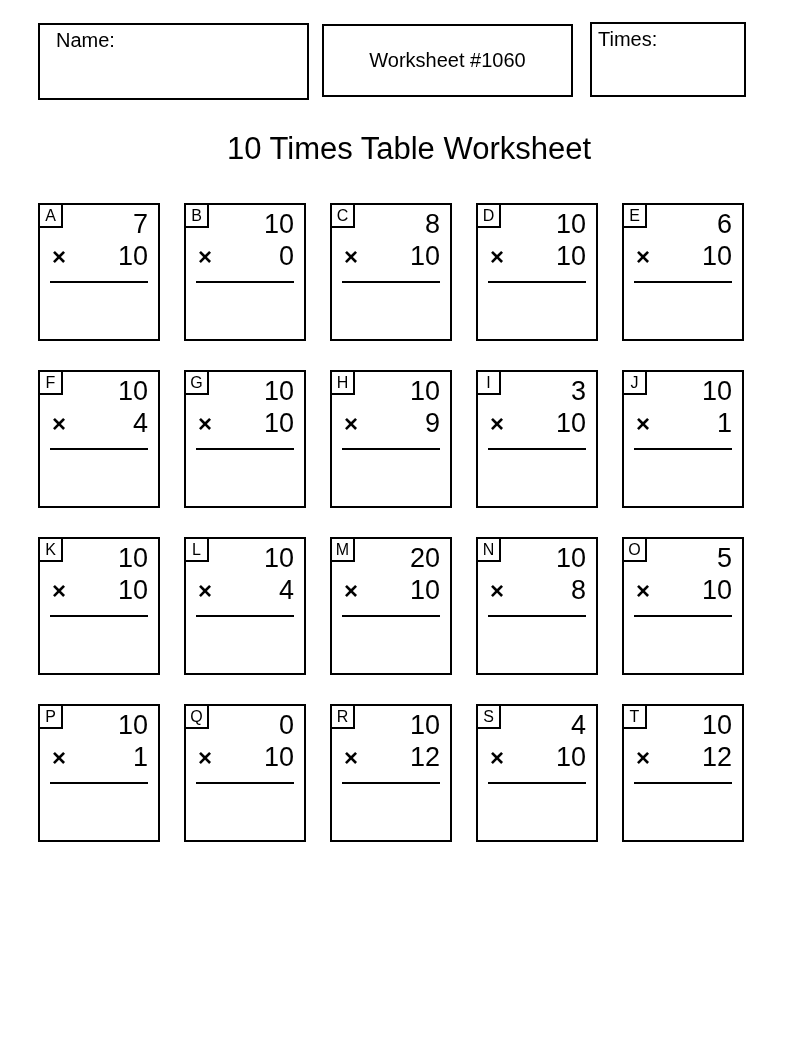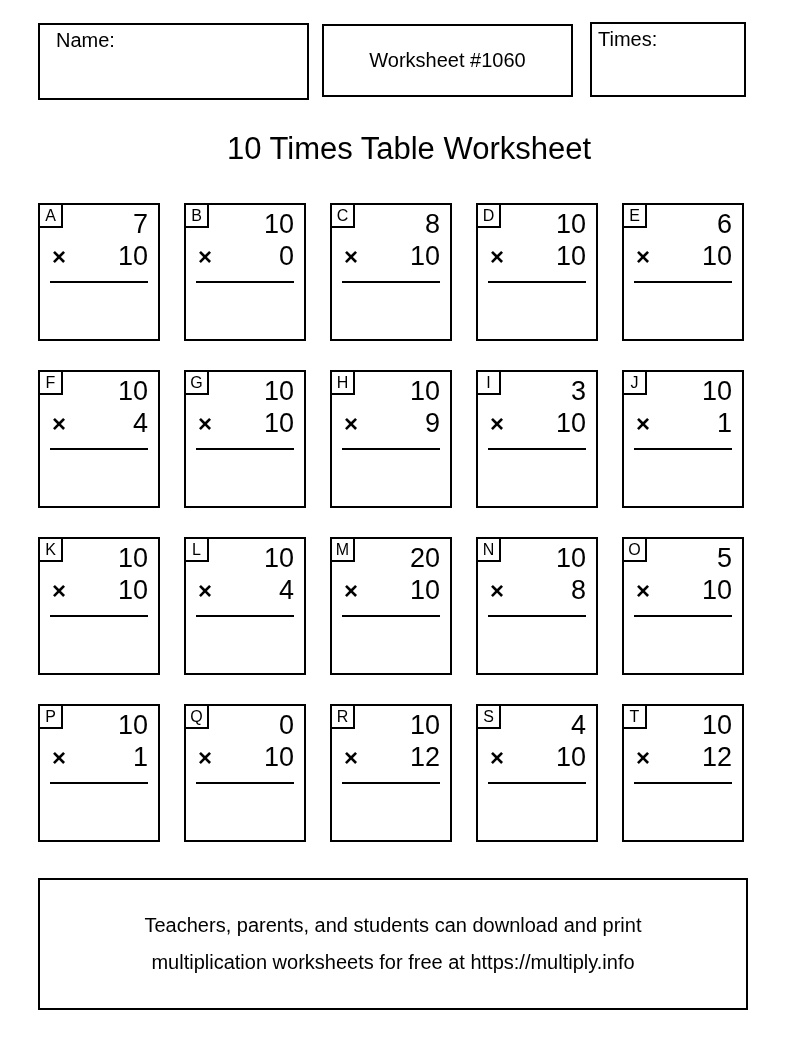--- a/index.html
+++ b/index.html
@@ -329,18 +329,14 @@
       <div class="top-operand">10</div>
       <div class="bottom-row">
         <span class="multiply-sign">×</span>
         <span class="bottom-operand">12</span>
       </div>
       <div class="answer-line"></div>
       <div class="answer-space"></div>
     </div>
   </div>
 
-  <div class="footer-box">
-    <div>Teachers, parents, and students can download and print</div>
-    <div>multiplication worksheets for free at https://multiply.info</div>
-  </div>
 
 </div>
 
 </body></html>

